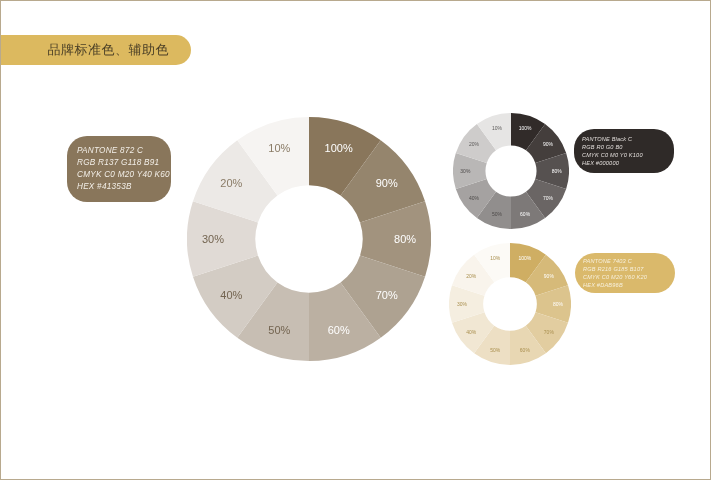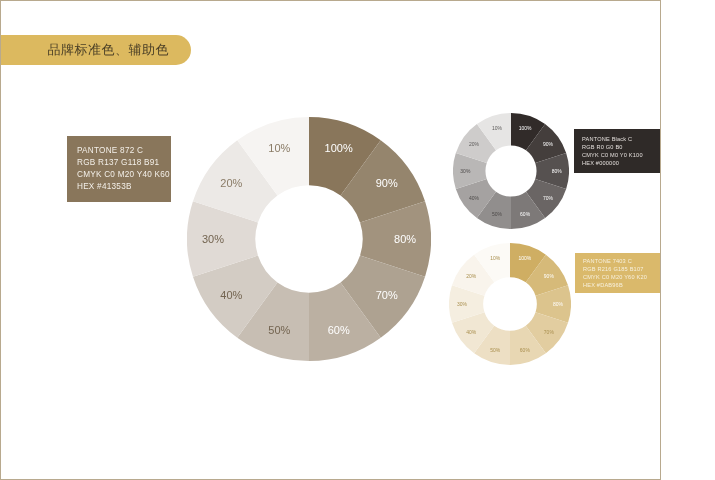--- a/index.html
+++ b/index.html
@@ -8,21 +8,21 @@
     background: #ffffff;
   }
   body {
     width: 715px;
     height: 480px;
     font-family: "Liberation Sans", "DejaVu Sans", sans-serif;
     overflow: hidden;
   }
   #page {
     position: relative;
-    width: 661px;
+    width: 711px;
     height: 480px;
     background: #ffffff;
     box-sizing: border-box;
     border: 1px solid #b8a98e;
     overflow: hidden;
   }
 
   
   #title-banner {
     position: absolute;
@@ -41,25 +41,26 @@
   #title-banner .title-text {
     color: #4a3f26;
     font-size: 13px;
     letter-spacing: 0.5px;
     white-space: nowrap;
   }
 
   
   .info-card {
     position: absolute;
-    border-radius: 0;
+    border-radius: 20px;
     box-sizing: border-box;
     display: flex;
     flex-direction: column;
     justify-content: center;
+    font-style: italic;
   }
   .info-card .card-line {
     white-space: nowrap;
     line-height: 1.45;
   }
 
   #card-main {
     left: 66px;
     top: 135px;
     width: 104px;

